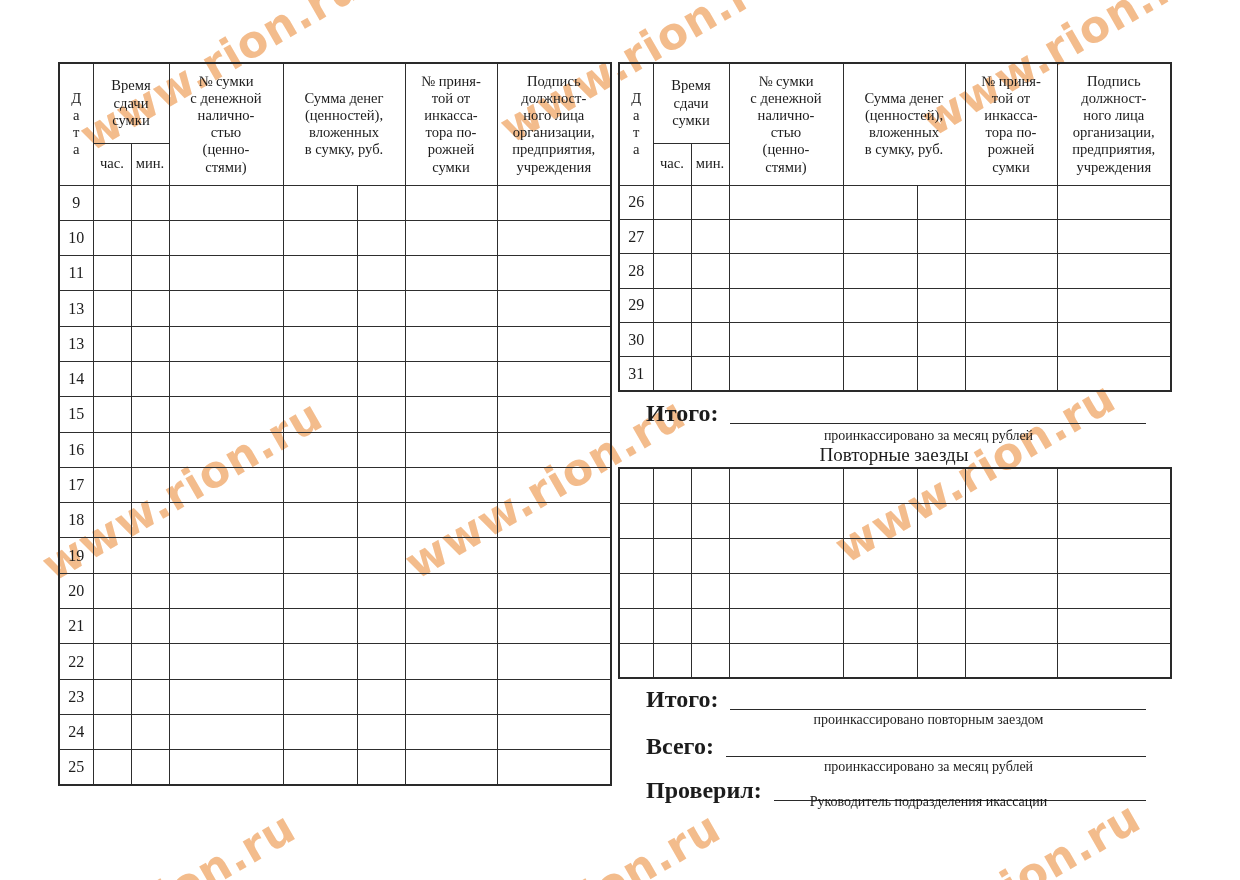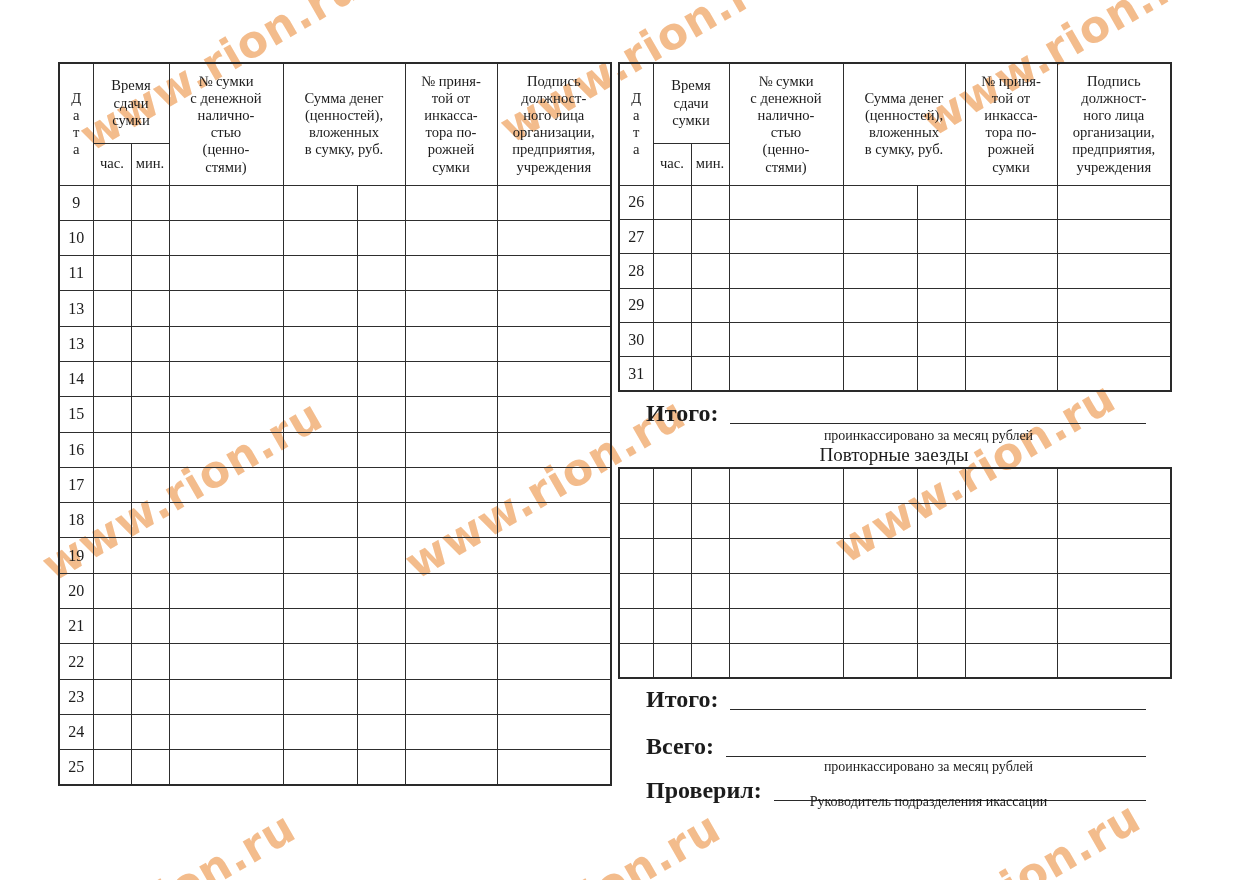--- a/index.html
+++ b/index.html
@@ -492,20 +492,21 @@
           <td class="c-ebag"></td>
           <td class="c-sign"></td>
         </tr>
       </tbody>
   </table>
 
   <div class="sig-row" id="row-total2">
     <span class="sig-label">Итого:</span>
     <span class="sig-line"></span>
   </div>
+  <div class="sig-caption" id="cap-total2">проинкассировано повторным заездом</div>
 
   <div class="sig-row" id="row-grand">
     <span class="sig-label">Всего:</span>
     <span class="sig-line"></span>
   </div>
   <div class="sig-caption" id="cap-grand">проинкассировано за месяц рублей</div>
 
   <div class="sig-row" id="row-checked">
     <span class="sig-label">Проверил:</span>
     <span class="sig-line"></span>

